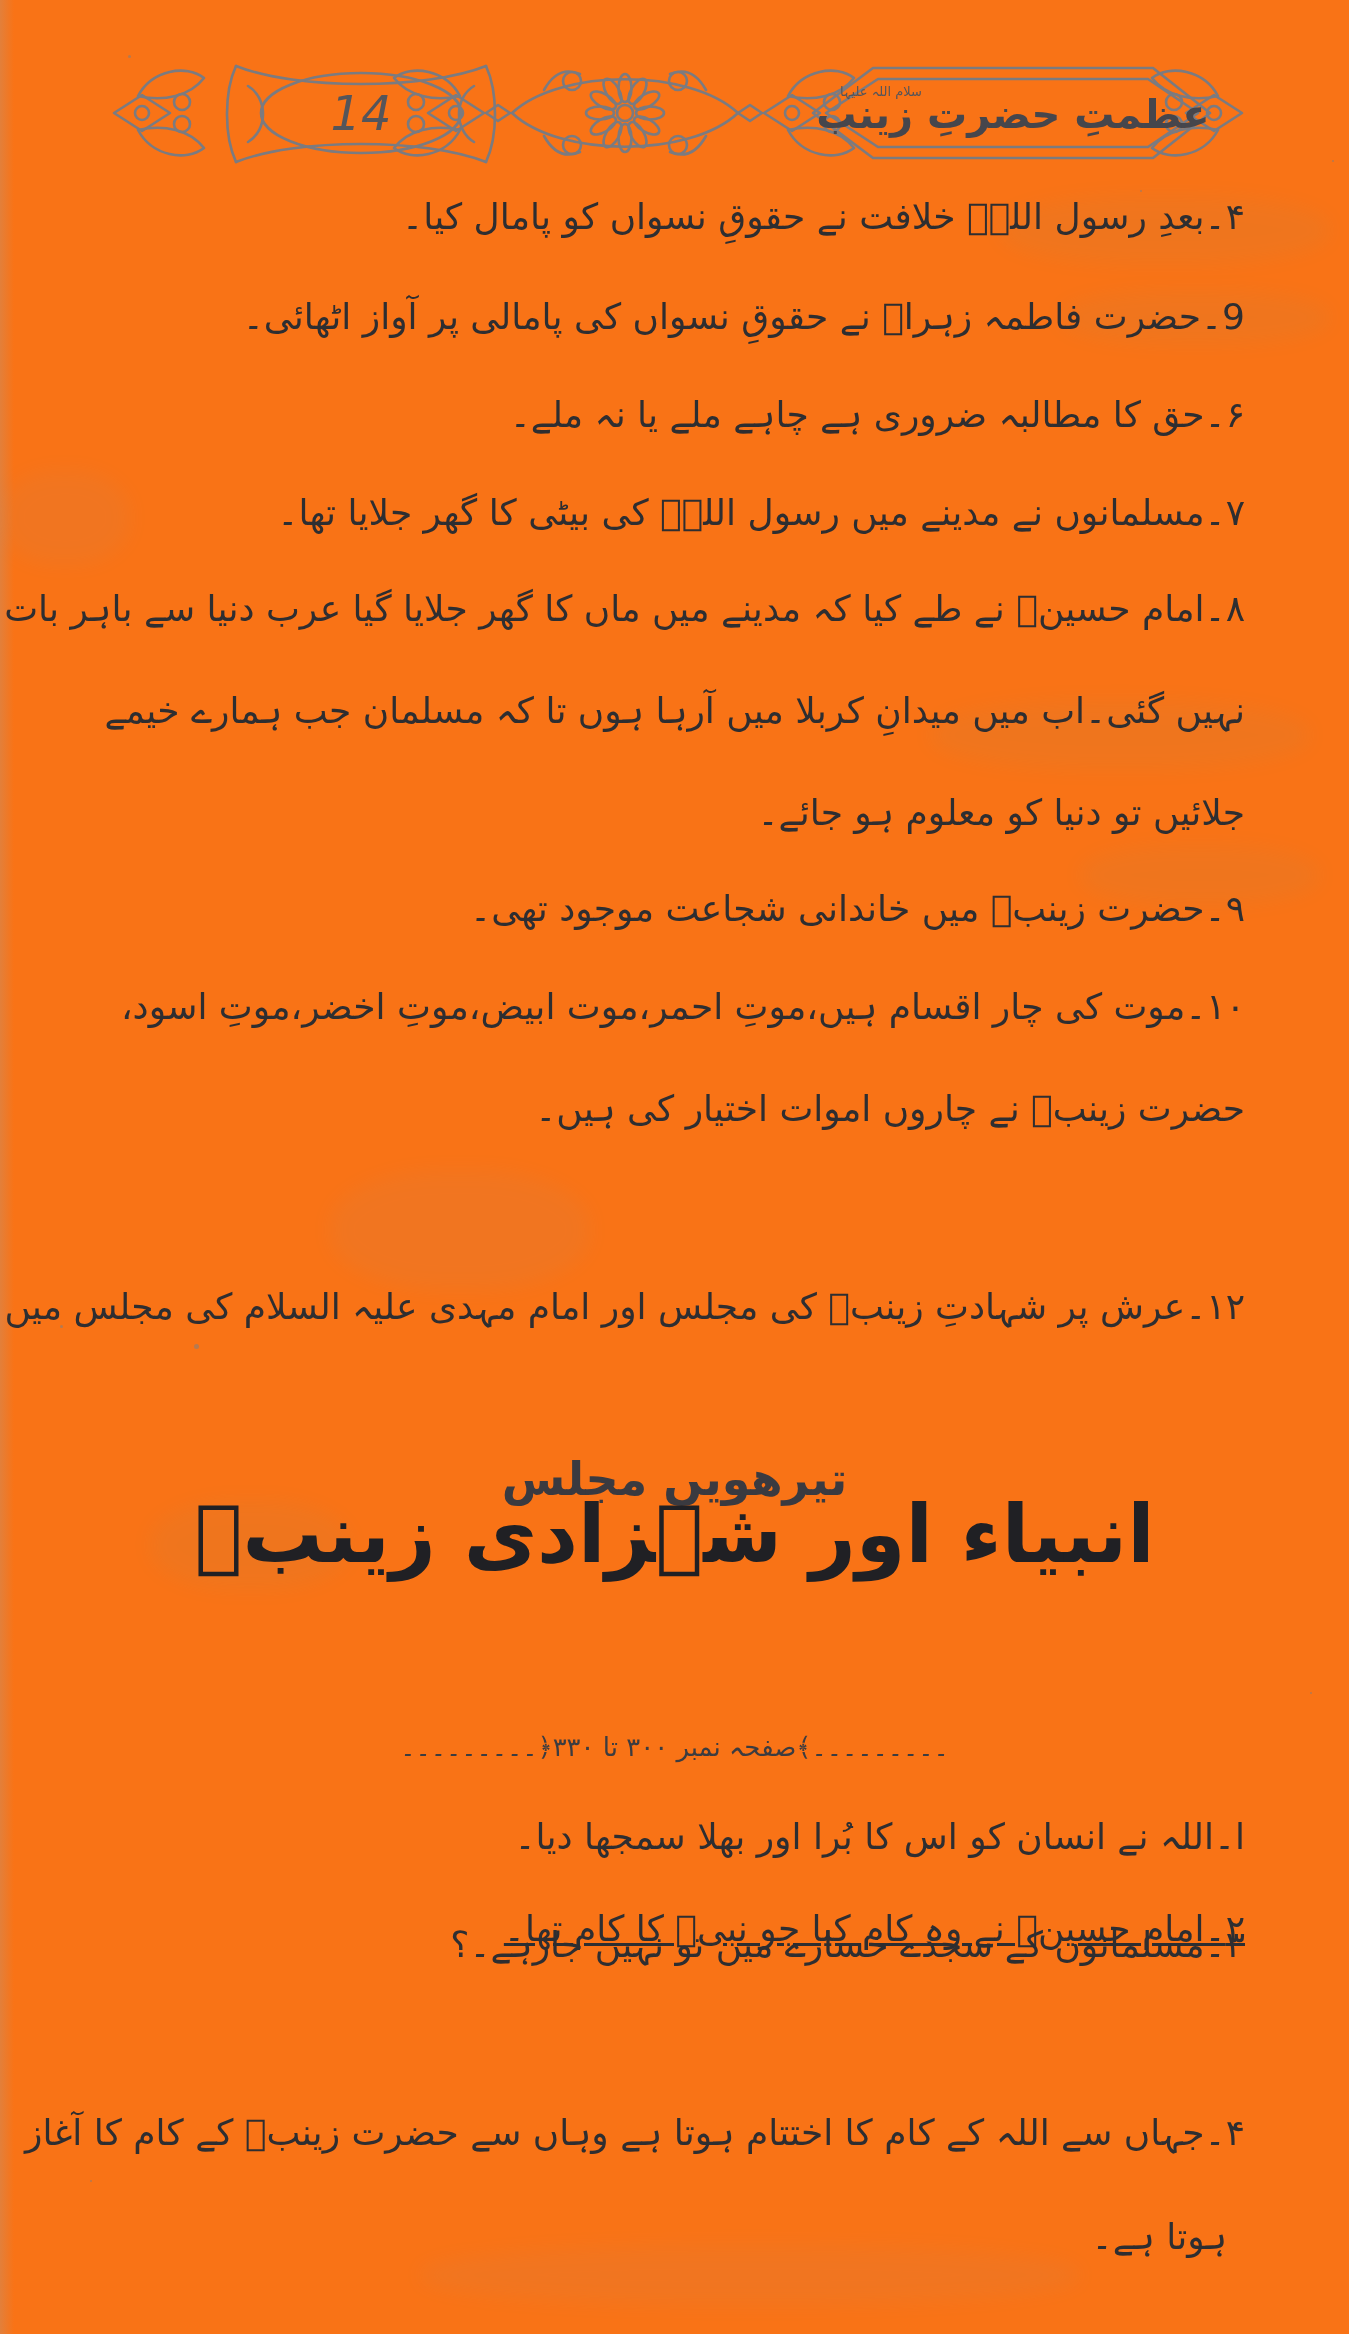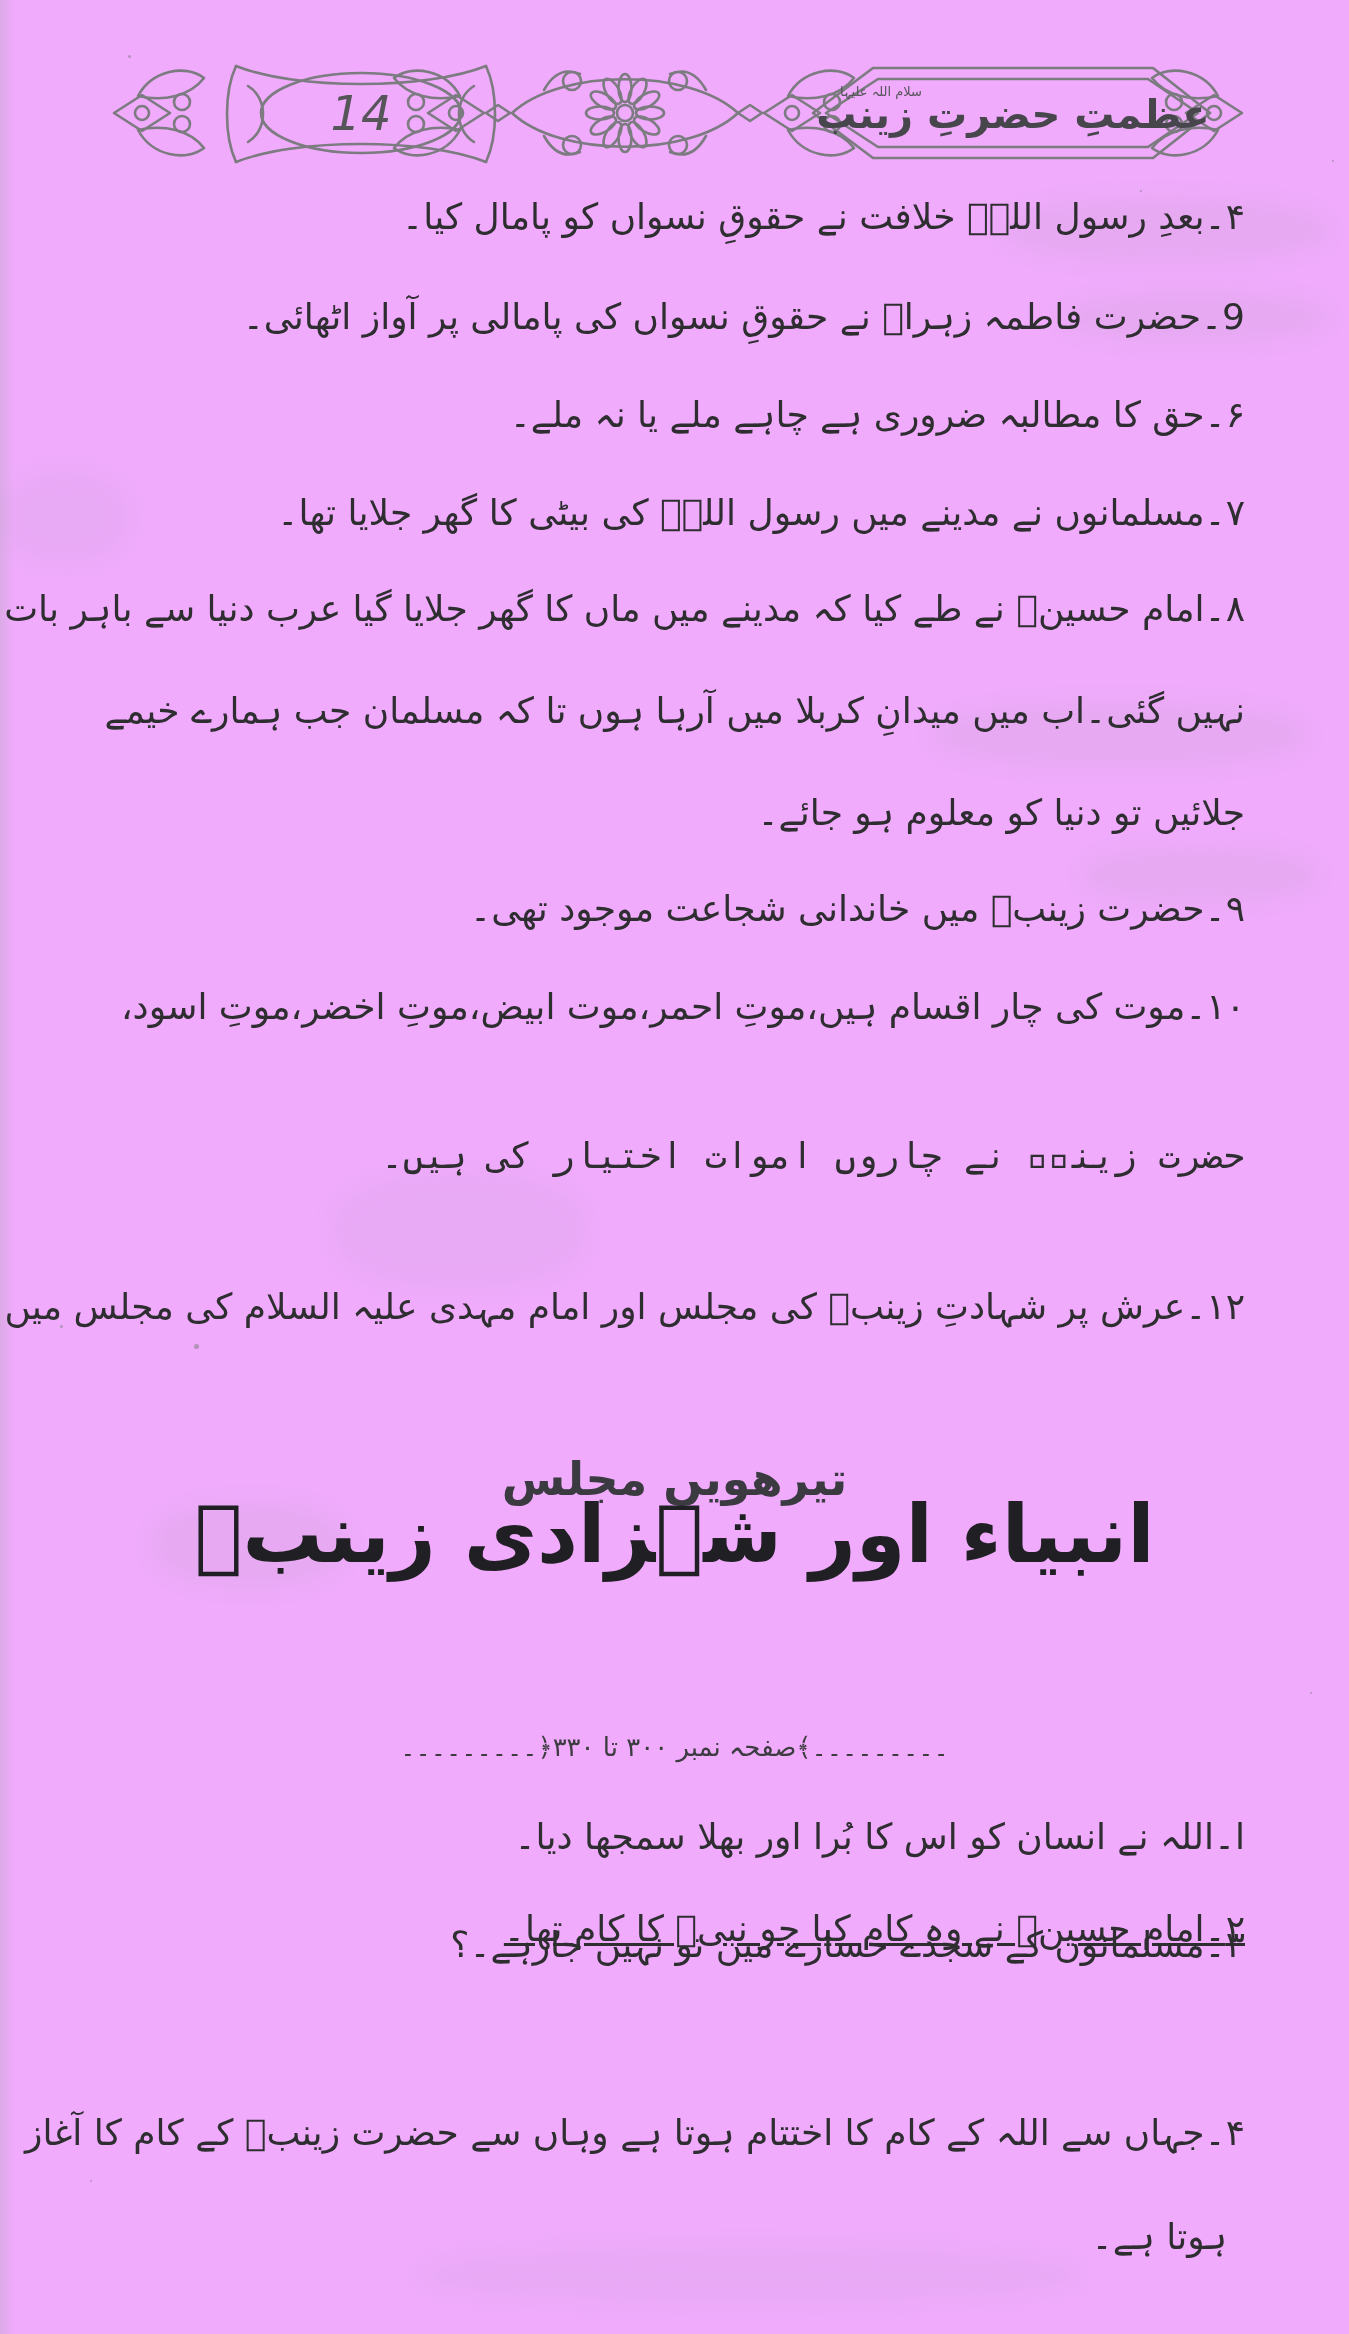--- a/index.html
+++ b/index.html
@@ -1,19 +1,19 @@
 <!DOCTYPE html>
 <html lang="ur" dir="rtl"><head>
 <meta charset="utf-8">
 <style>
   html,body{margin:0;padding:0;}
   .page{
     position:relative;
     width:1349px;height:2334px;
-    background:#f0abfc;
+    background:#f97316;
     overflow:hidden;
     font-family:"DejaVu Sans", sans-serif;
     direction:rtl;
   }
   .edge-shade{
     position:absolute;left:0;top:0;bottom:0;width:14px;
     background:linear-gradient(90deg, rgba(160,165,168,.25), rgba(160,165,168,0));
     pointer-events:none;
   }
   .uline{
@@ -128,21 +128,21 @@
 
   <div class="uline" style="top:196px;">۴۔بعدِ رسول اللہؐ خلافت نے حقوقِ نسواں کو پامال کیا۔</div>
   <div class="uline" style="top:296px;">9۔حضرت فاطمہ زہراؑ نے حقوقِ نسواں کی پامالی پر آواز اٹھائی۔</div>
   <div class="uline" style="top:394px;">۶۔حق کا مطالبہ ضروری ہے چاہے ملے یا نہ ملے۔</div>
   <div class="uline" style="top:492px;">۷۔مسلمانوں نے مدینے میں رسول اللہؐ کی بیٹی کا گھر جلایا تھا۔</div>
   <div class="uline" style="top:588px;">۸۔امام حسینؑ نے طے کیا کہ مدینے میں ماں کا گھر جلایا گیا عرب دنیا سے باہر بات</div>
   <div class="uline" style="top:690px;">نہیں گئی۔اب میں میدانِ کربلا میں آرہا ہوں تا کہ مسلمان جب ہمارے خیمے</div>
   <div class="uline" style="top:792px;">جلائیں تو دنیا کو معلوم ہو جائے۔</div>
   <div class="uline" style="top:888px;">۹۔حضرت زینبؑ میں خاندانی شجاعت موجود تھی۔</div>
   <div class="uline" style="top:986px;">۱۰۔موت کی چار اقسام ہیں،موتِ احمر،موت ابیض،موتِ اخضر،موتِ اسود،</div>
-  <div class="uline" style="top:1135px;font-family:Liberation Mono, monospace;">حضرت زینبؑ نے چاروں اموات اختیار کی ہیں۔</div>
+  <div class="uline" style="top:1088px;">حضرت زینبؑ نے چاروں اموات اختیار کی ہیں۔</div>
   <div class="uline" style="top:1286px;">۱۲۔عرش پر شہادتِ زینبؑ کی مجلس اور امام مہدی علیہ السلام کی مجلس میں شرکت۔</div>
 
   <div class="center-col kicker" style="top:1408px;">تیرھویں مجلس</div>
   <div class="center-col title" style="top:1488px;">انبیاء اور شہزادی زینبؑ</div>
   <div class="center-col pageref" style="top:1732px;">۔۔۔۔۔۔۔۔۔﴾صفحہ نمبر ۳۰۰ تا ۳۳۰﴿۔۔۔۔۔۔۔۔۔</div>
 
   <div class="uline" style="top:1816px;">ا۔اللہ نے انسان کو اس کا بُرا اور بھلا سمجھا دیا۔</div>
   <div class="uline" style="top:1908px;text-decoration:underline;">۲۔امام حسینؑ نے وہ کام کیا جو نبیؐ کا کام تھا۔</div>
   <div class="uline" style="top:1924px;">۳۔مسلمانوں کے سجدے خسارے میں تو نہیں جارہے۔؟</div>
   <div class="uline" style="top:2112px;">۴۔جہاں سے اللہ کے کام کا اختتام ہوتا ہے وہاں سے حضرت زینبؑ کے کام کا آغاز</div>

